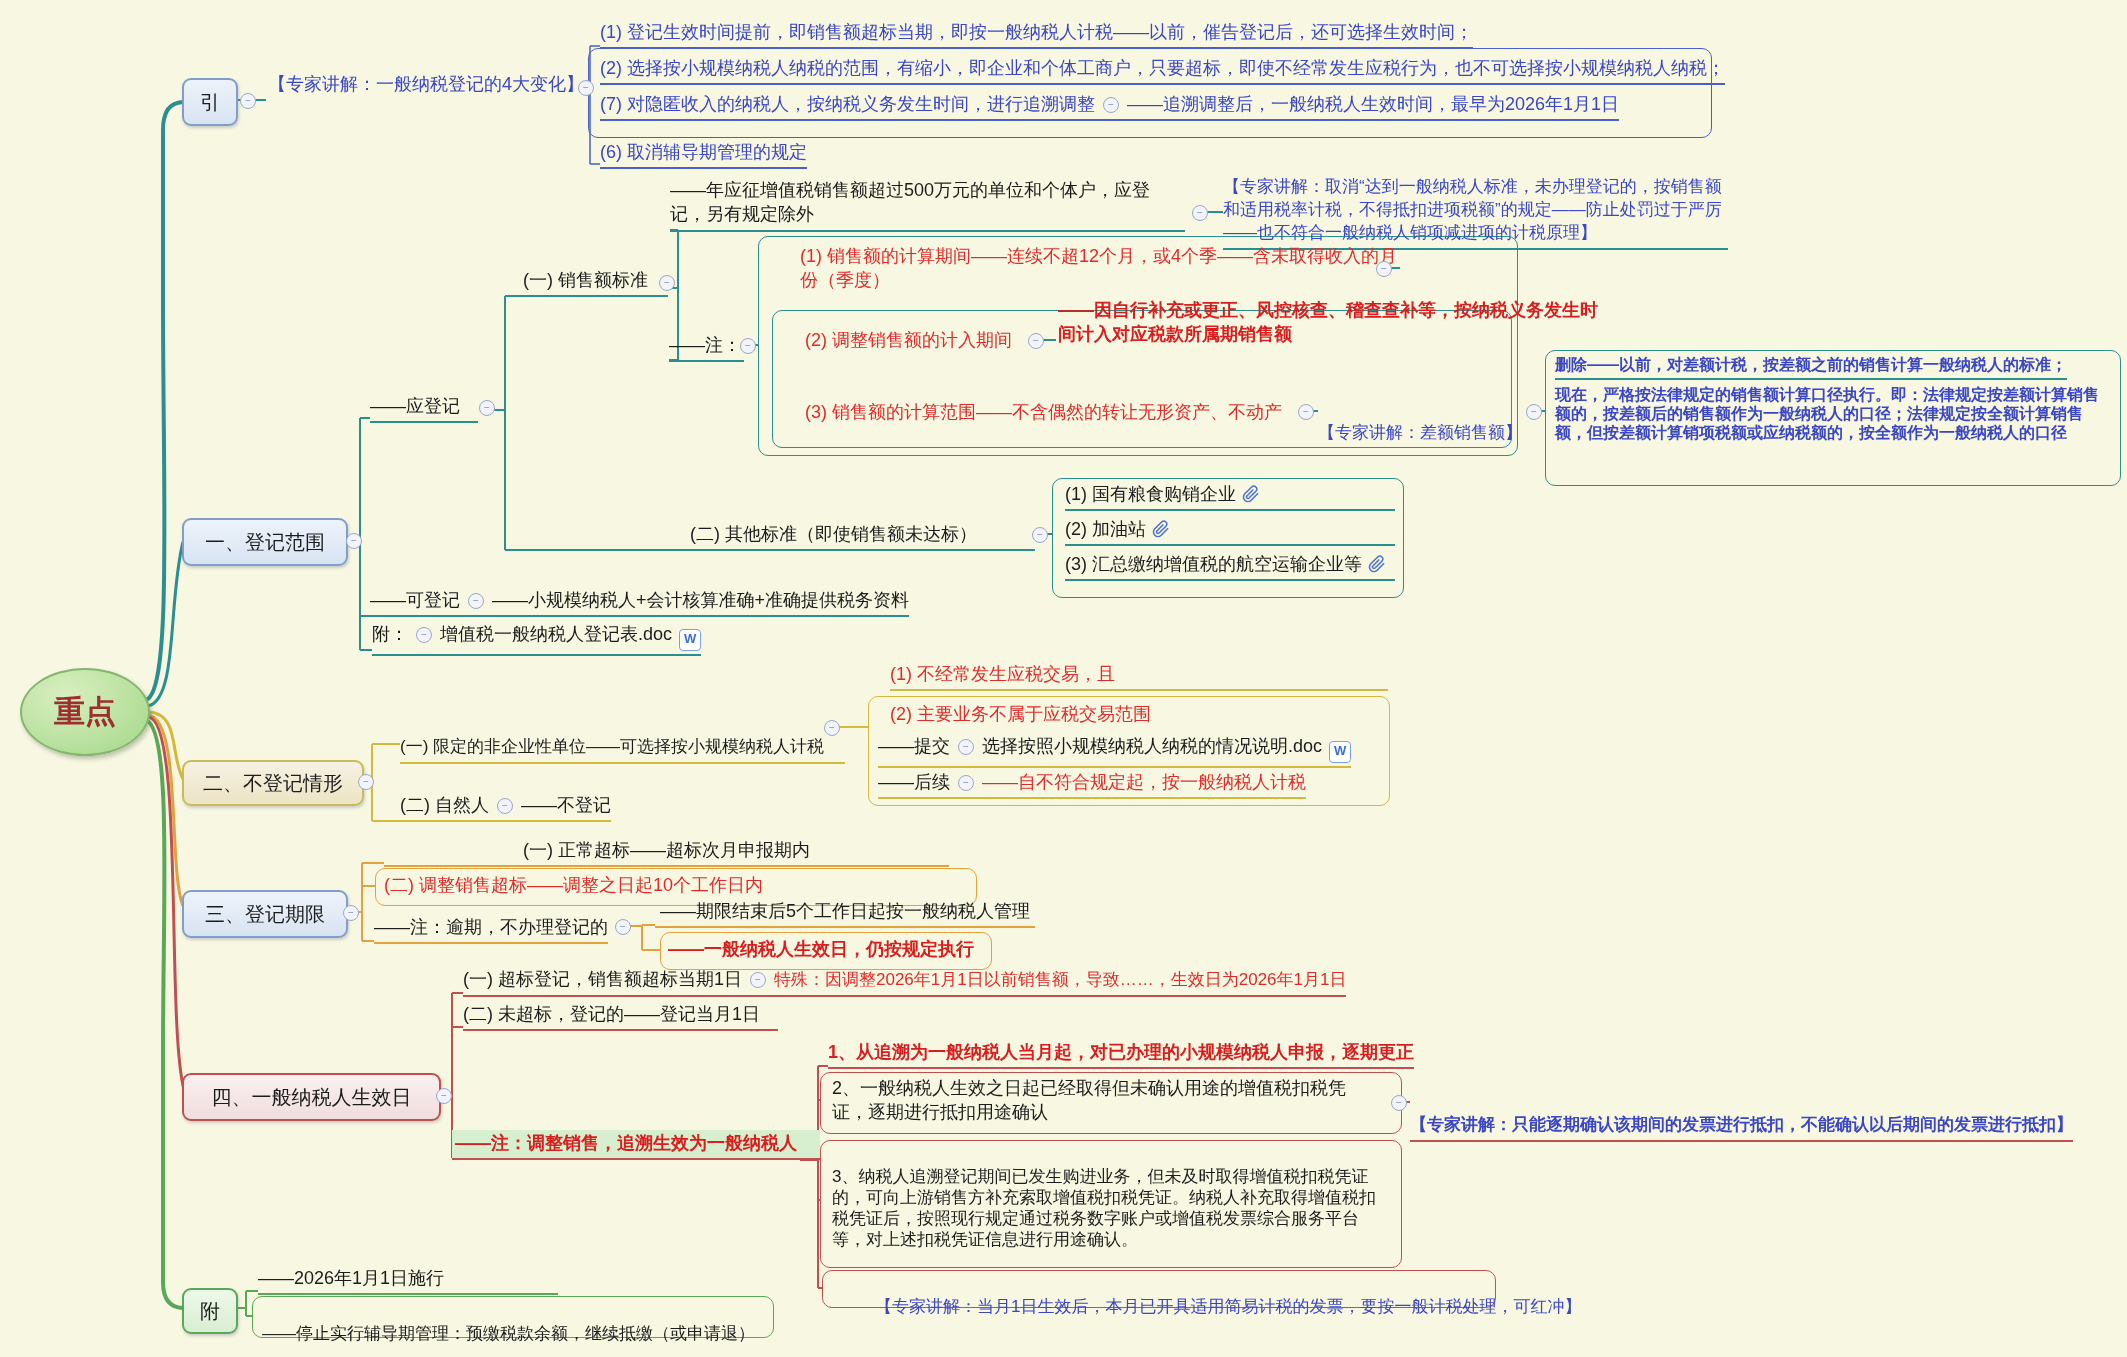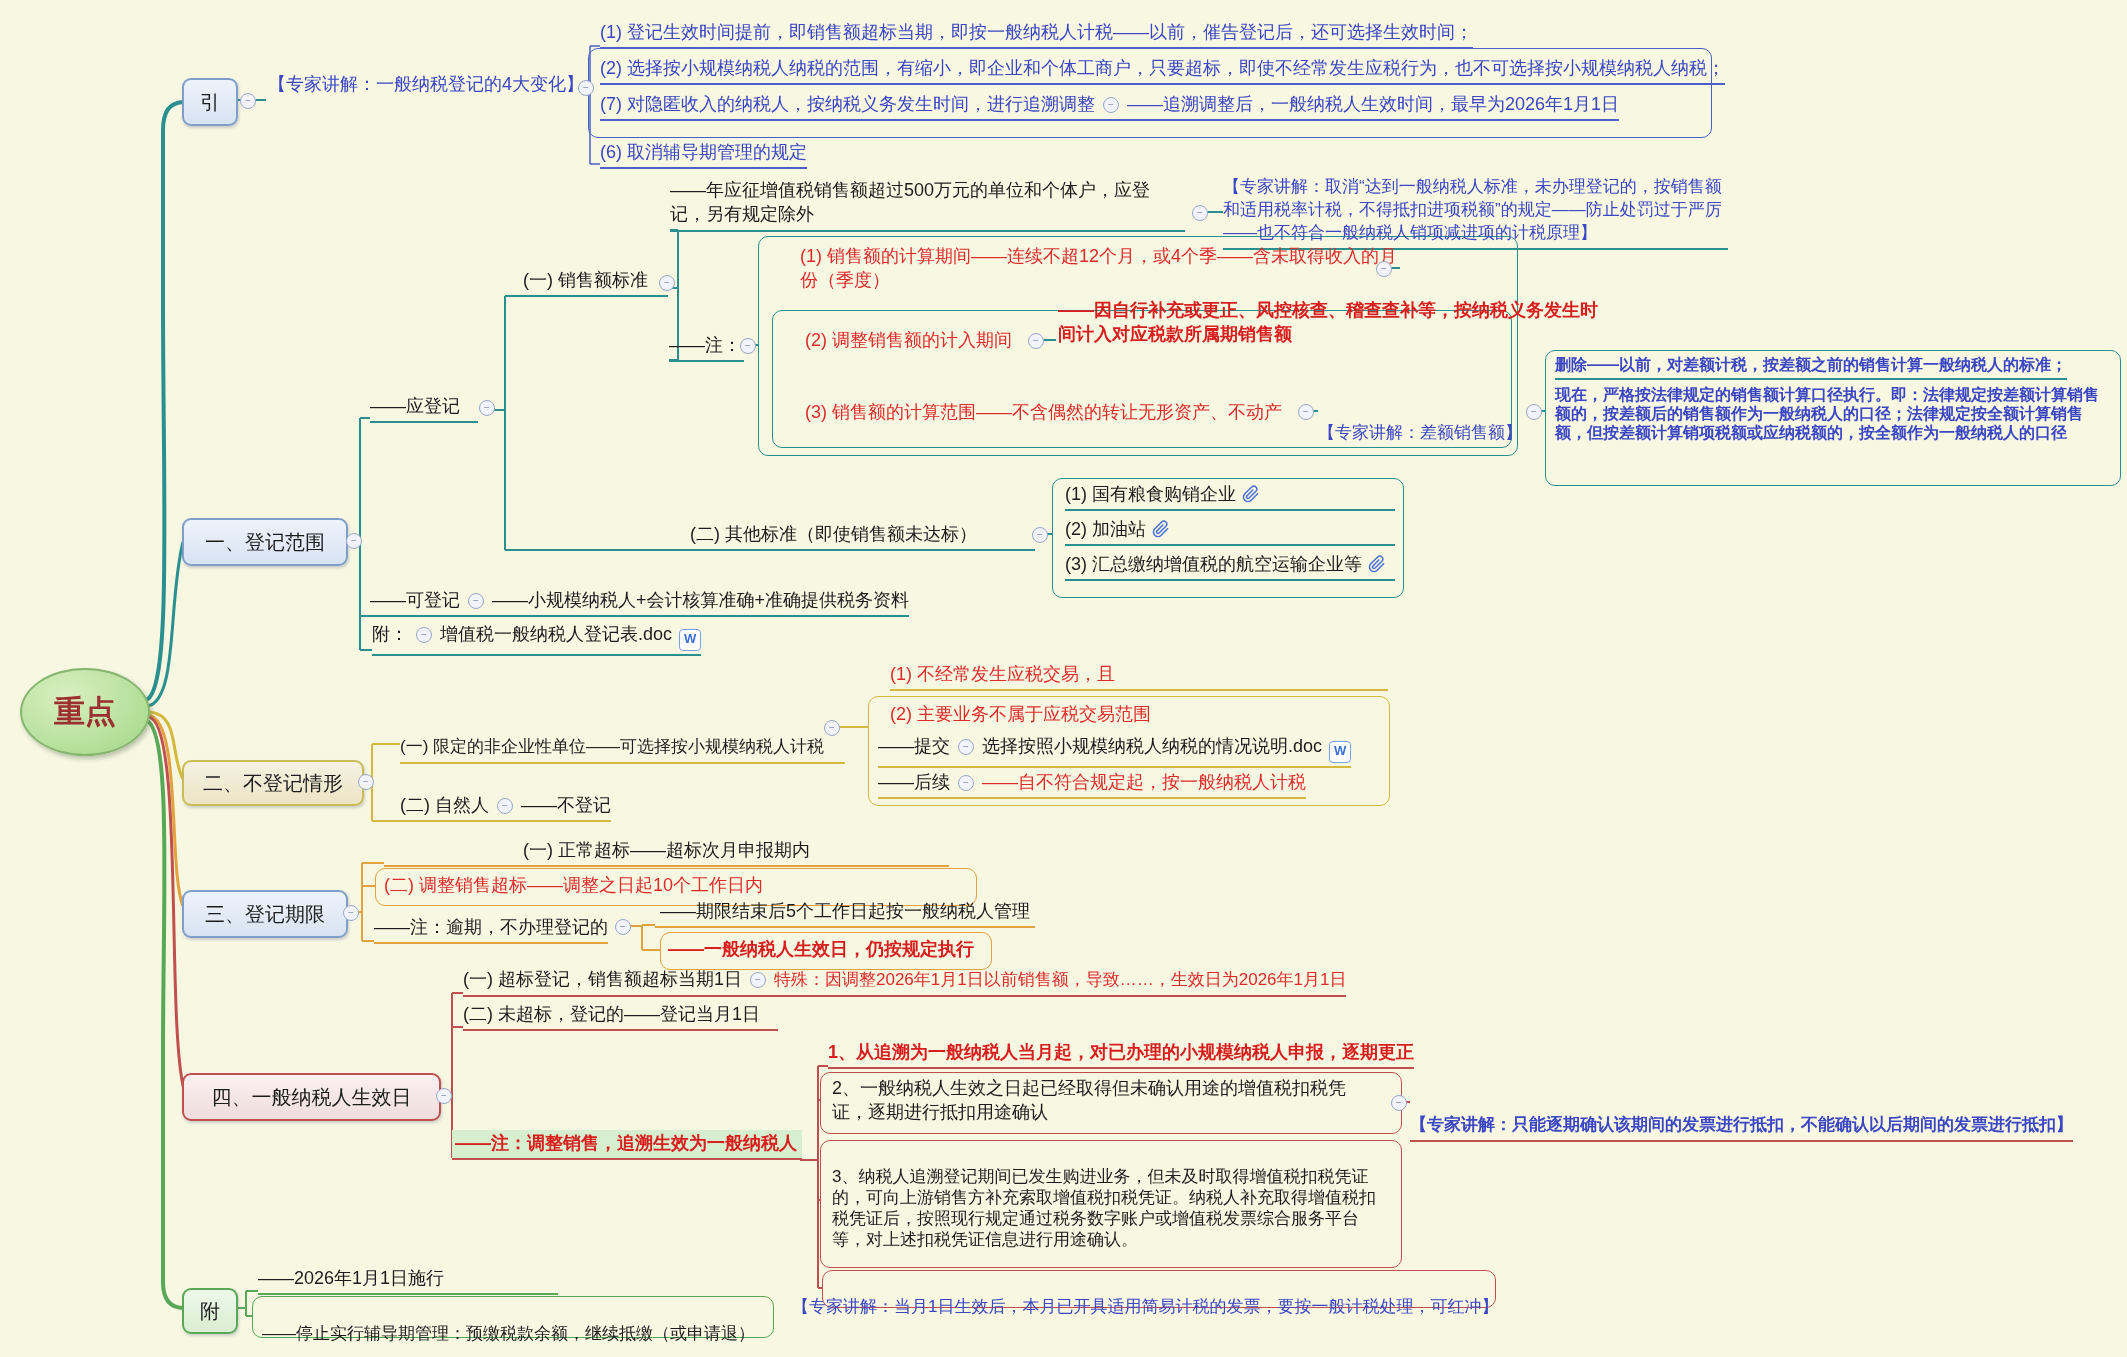--- a/index.html
+++ b/index.html
@@ -39,21 +39,21 @@
     border:2px solid #86b56e;font-size:31px;font-weight:bold;color:#9c2f2f;
     box-shadow:2px 3px 4px rgba(100,120,90,.4);}
   .cc{position:absolute;z-index:3;width:14px;height:14px;border-radius:50%;
     background:#f2f3fb;border:1px solid #9aa8c8;color:#7d8cb4;font-size:10px;
     display:flex;align-items:center;justify-content:center;line-height:1;}
   .cc-in{position:static;display:inline-flex;margin:0 8px;vertical-align:middle;}
   .docicon{display:inline-block;width:20px;height:20px;border:1.5px solid #7aa0e0;border-radius:4px;
     background:#fff;color:#3a6fd8;font-weight:bold;font-size:13px;text-align:center;line-height:18px;
     margin-left:7px;vertical-align:-3px;}
   .clip{margin-left:6px;vertical-align:-3px;}
-  .hl-green{background:#d8efcf;padding:1px 5px 3px 3px;text-align:center;}
+  .hl-green{background:#d8efcf;padding:1px 23px 3px 3px;text-align:center;}
 </style>
 </head>
 <body>
 
 <div id="canvas">
 
 <svg id="wires" width="2127" height="1357">
 
   <path d="M146,700 C172,690 163,500 163,300 L163,130 Q163,102 184,102" stroke="#2a8f8f" stroke-width="4" fill="none"></path>
   <path d="M146,720 C172,730 163,900 163,1050 L163,1282 Q163,1308 184,1308" stroke="#58a858" stroke-width="4" fill="none"></path>
@@ -161,21 +161,21 @@
 <div class="nd ul-red" style="left:463px;top:1002px;min-width:315px;">(二) 未超标，登记的——登记当月1日</div>
 <div class="nd boldred ul-red hl-green" style="left:452px;top:1130px;">——注：调整销售，追溯生效为一般纳税人</div>
 
 <div class="nd boldred ul-red" style="left:828px;top:1040px;min-width:580px;">1、从追溯为一般纳税人当月起，对已办理的小规模纳税人申报，逐期更正</div>
 <div class="box bx-red" style="left:820px;top:1072px;width:580px;height:60px;"></div>
 <div class="nd wrap" style="left:832px;top:1076px;width:545px;">2、一般纳税人生效之日起已经取得但未确认用途的增值税扣税凭证，逐期进行抵扣用途确认</div>
 <div class="nd bluebold small ul-red" style="left:1410px;top:1094px;min-width:650px;">【专家讲解：只能逐期确认该期间的发票进行抵扣，不能确认以后期间的发票进行抵扣】</div>
 <div class="box bx-red" style="left:820px;top:1140px;width:580px;height:126px;"></div>
 <div class="nd wrap small" style="left:832px;top:1146px;width:545px;line-height:1.24;">3、纳税人追溯登记期间已发生购进业务，但未及时取得增值税扣税凭证的，可向上游销售方补充索取增值税扣税凭证。纳税人补充取得增值税扣税凭证后，按照现行规定通过税务数字账户或增值税发票综合服务平台等，对上述扣税凭证信息进行用途确认。</div>
 <div class="box bx-red" style="left:822px;top:1270px;width:672px;height:36px;"></div>
-<div class="nd blue small" style="left:792px;top:1276px;">【专家讲解：当月1日生效后，本月已开具适用简易计税的发票，要按一般计税处理，可红冲】</div>
+<div class="nd blue small" style="left:875px;top:1276px;">【专家讲解：当月1日生效后，本月已开具适用简易计税的发票，要按一般计税处理，可红冲】</div>
 
 <div class="topicbox tb-green" style="left:182px;top:1288px;width:52px;height:42px;">附</div>
 <div class="nd ul-green" style="left:258px;top:1266px;min-width:300px;">——2026年1月1日施行</div>
 <div class="box bx-green" style="left:252px;top:1296px;width:520px;height:40px;"></div>
 <div class="nd small" style="left:262px;top:1303px;">——停止实行辅导期管理：预缴税款余额，继续抵缴（或申请退）</div>
 
 <div class="cc" style="left:578px;top:80px;">−</div>
 <div class="cc" style="left:240px;top:93px;">−</div>
 <div class="cc" style="left:346px;top:533px;">−</div>
 <div class="cc" style="left:479px;top:400px;">−</div>

